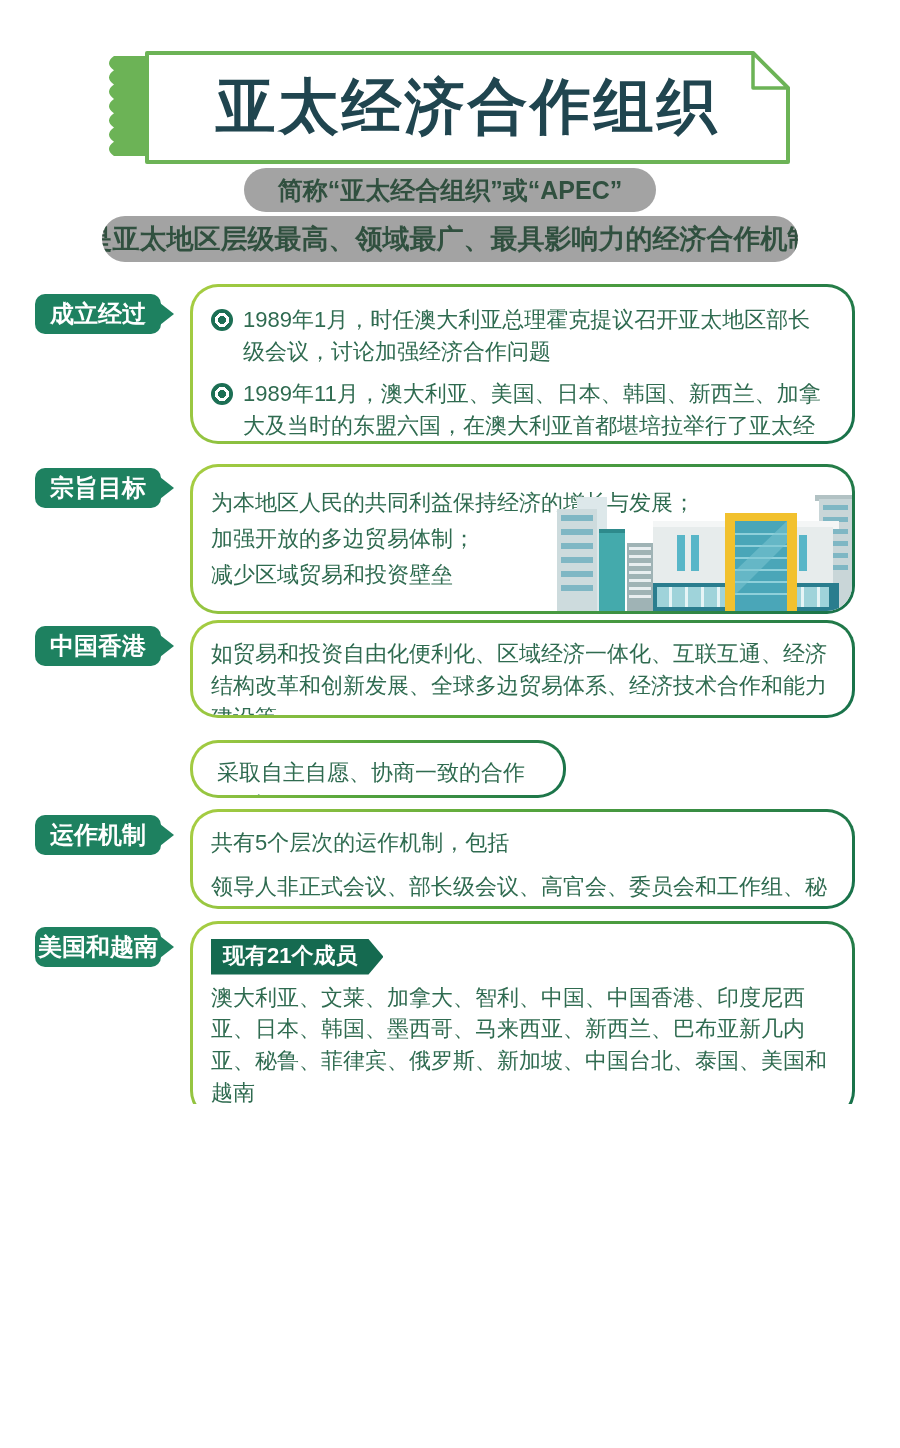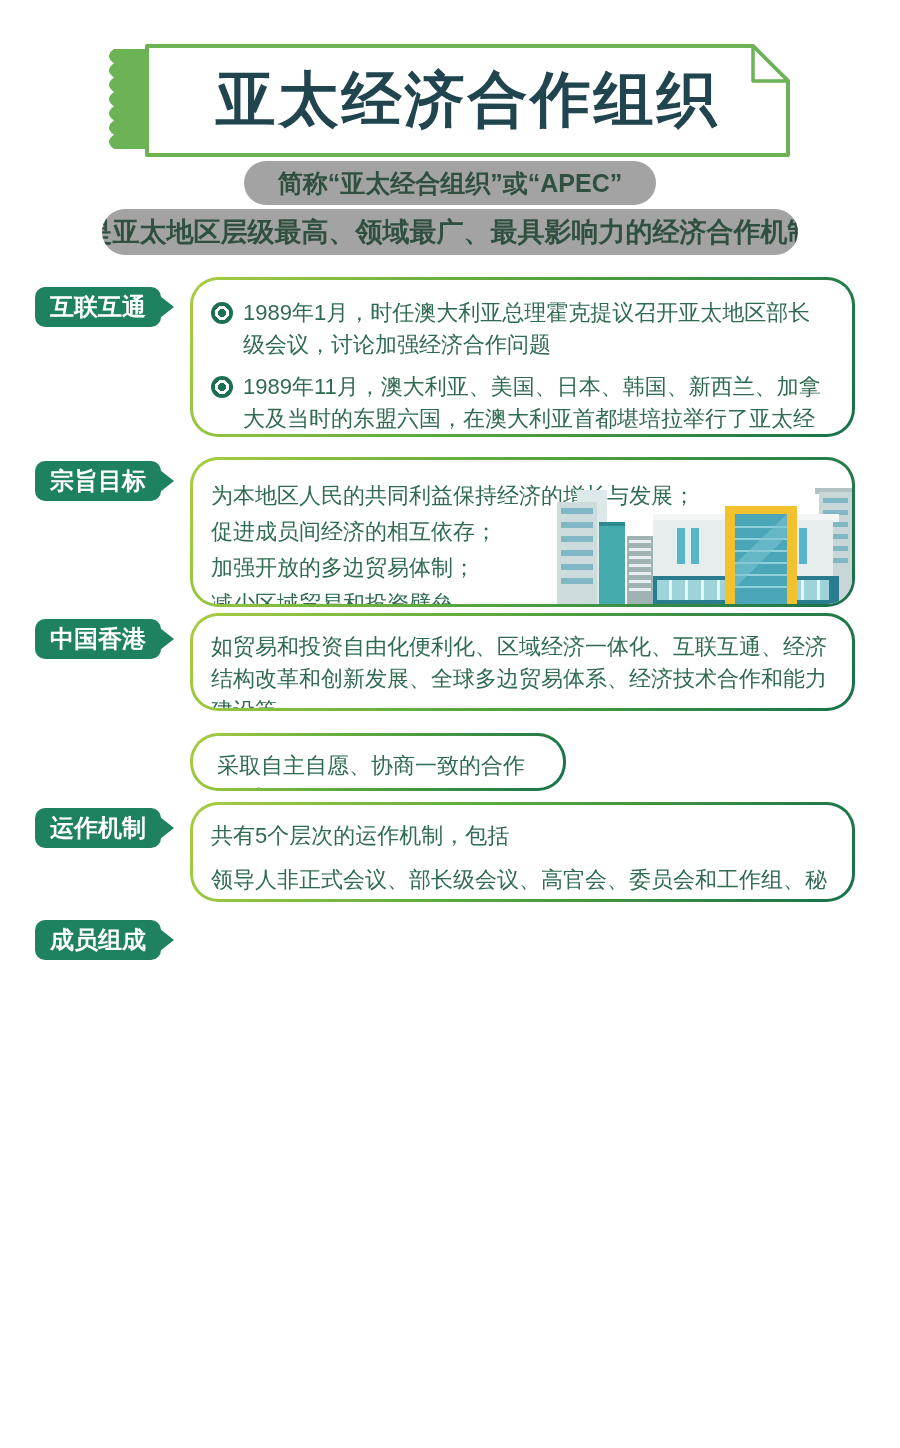--- a/index.html
+++ b/index.html
@@ -1,20 +1,20 @@
 <!DOCTYPE html>
 <html><head>
 <meta charset="utf-8">
 <style>
   * { margin:0; padding:0; box-sizing:border-box; }
   html,body { background:#ffffff; }
   body { font-family:"Liberation Sans", sans-serif; }
   #poster {
     position:relative; width:900px; height:1088px;
-    margin:9px auto; background:#ffffff; overflow:hidden;
+    margin:16px auto; background:#ffffff; overflow:hidden;
   }
   
   .banner-svg { position:absolute; left:0; top:0; width:900px; height:170px; }
   .main-title {
     position:absolute; left:147px; top:37px; width:641px; height:109px;
     display:flex; align-items:center; justify-content:center;
     font-size:60px; font-weight:900; letter-spacing:3px; color:#20454f;
     white-space:nowrap;
   }
   .pill {
@@ -82,39 +82,38 @@
 
   <svg class="banner-svg" viewBox="0 0 900 170" aria-hidden="true">
     <path d="M147,37 H753 L788,72 V146 H147 Z" fill="#ffffff" stroke="#6cb356" stroke-width="4" stroke-linejoin="round"></path>
     <path d="M753,37 V72 H788 Z" fill="#ffffff" stroke="#6cb356" stroke-width="3.5" stroke-linejoin="round"></path>
     <path d="M148,40 H114 q-10,7.2 0,14.3 q-10,7.2 0,14.3 q-10,7.2 0,14.3 q-10,7.2 0,14.3 q-10,7.2 0,14.3 q-10,7.2 0,14.3 q-10,7.2 0,14.2 H148 Z" fill="#6cb356"></path>
   </svg>
   <div class="main-title">亚太经济合作组织</div>
   <div class="pill one">简称“亚太经合组织”或“APEC”</div>
   <div class="pill two">是亚太地区层级最高、领域最广、最具影响力的经济合作机制</div>
 
-  <div class="tag" style="top:278px">互联互通</div>
+  <div class="tag" style="top:278px">成立经过</div>
   <div class="gbox" style="top:268px;height:160px">
     <div class="gbox-inner">
       <div class="bullet-row">
         <span class="bullet-dot"></span>
         <span class="txt">1989年1月，时任澳大利亚总理霍克提议召开亚太地区部长级会议，讨论加强经济合作问题</span>
       </div>
       <div class="bullet-row">
         <span class="bullet-dot"></span>
         <span class="txt">1989年11月，澳大利亚、美国、日本、韩国、新西兰、加拿大及当时的东盟六国，在澳大利亚首都堪培拉举行了亚太经合组织首届部长级会议，标志着这一组织正式成立</span>
       </div>
     </div>
   </div>
 
   <div class="tag" style="top:452px">宗旨目标</div>
   <div class="gbox" style="top:448px;height:150px">
     <div class="gbox-inner purpose-lines" style="padding-top:17px">
       <div class="txt line">为本地区人民的共同利益保持经济的增长与发展；</div>
-      <div class="txt line">促进成员间经济的相互依存；</div>
       <div class="txt line">加强开放的多边贸易体制；</div>
       <div class="txt line">减少区域贸易和投资壁垒</div>
       <svg class="mall-art" viewBox="0 0 295 120" aria-hidden="true">
         <rect x="20" y="6" width="30" height="114" fill="#dde8ea"></rect>
         <rect x="0" y="18" width="40" height="102" fill="#cddbdd"></rect>
         <g fill="#7fb7c4">
           <rect x="4" y="24" width="32" height="6"></rect>
             <rect x="4" y="38" width="32" height="6"></rect>
           <rect x="4" y="52" width="32" height="6"></rect>
             <rect x="4" y="66" width="32" height="6"></rect>
@@ -192,21 +191,29 @@
   </div>
 
   <div class="tag" style="top:799px">运作机制</div>
   <div class="gbox" style="top:793px;height:100px">
     <div class="gbox-inner">
       <div class="txt line gap-after">共有5个层次的运作机制，包括</div>
       <div class="txt line">领导人非正式会议、部长级会议、高官会、委员会和工作组、秘书处</div>
     </div>
   </div>
 
-  <div class="tag" style="top:911px">成员组成</div>
+  <div class="tag" style="top:911px">美国和越南</div>
+  <div class="gbox" style="top:905px;height:198px">
+    <div class="gbox-inner">
+      <div class="member-tag">现有21个成员</div>
+      <div class="txt">澳大利亚、文莱、加拿大、智利、中国、中国香港、印度尼西亚、日本、韩国、墨西哥、马来西亚、新西兰、巴布亚新几内亚、秘鲁、菲律宾、俄罗斯、新加坡、中国台北、泰国、美国和越南</div>
+      
+      
+    </div>
+  </div>
 
   <svg class="city-svg" viewBox="0 0 900 310" aria-hidden="true">
     <defs>
       <pattern id="bands" width="10" height="28" patternUnits="userSpaceOnUse">
         <rect width="10" height="16" fill="#1d7187"></rect>
         <rect y="16" width="10" height="12" fill="#e9efef"></rect>
       </pattern>
       <pattern id="vstripe" width="15" height="10" patternUnits="userSpaceOnUse">
         <rect width="15" height="10" fill="#1f768c"></rect>
         <rect width="7" height="10" fill="#eff5f5"></rect>

